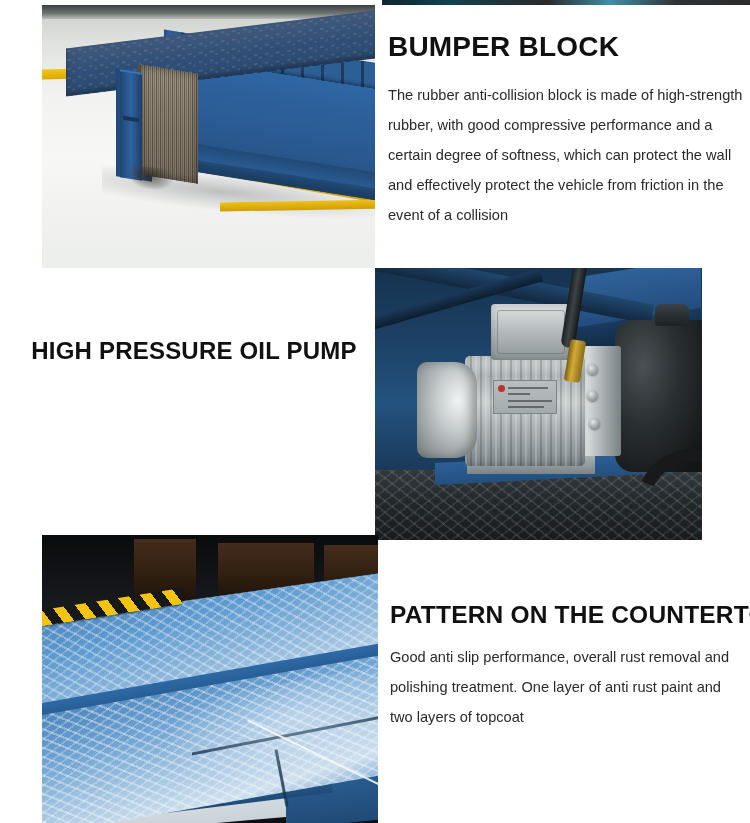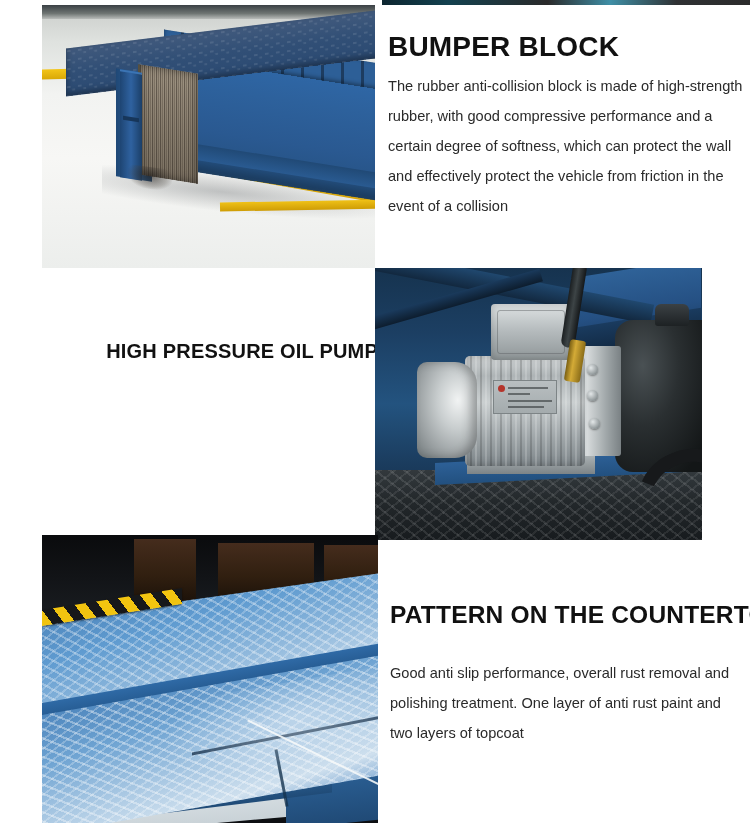--- a/index.html
+++ b/index.html
@@ -345,29 +345,29 @@
   .heading{
     font-weight:bold;color:#111111;letter-spacing:.2px;
     font-size:27px;line-height:30px;margin:0;white-space:nowrap;
   }
   .body{
     color:#2a2a2a;font-size:14.6px;line-height:30px;margin:0;
   }
 
   #text1{left:388px;top:32px;width:356px;}
   #text1 .heading{font-size:28px;}
-  #text1 .body{margin-top:9px;}
+  #text1 .body{margin-top:18px;}
 
   #text2{left:10px;top:336px;width:368px;text-align:right;}
-  #text2 .heading{font-size:20px;text-align:right;}
+  #text2 .heading{font-size:24px;text-align:center;}
   #text2 .body{margin-top:12px;text-align:right;}
 
   #text3{left:390px;top:600px;width:352px;}
   #text3 .heading{font-size:24.5px;}
-  #text3 .body{margin-top:28px;}
+  #text3 .body{margin-top:12px;}
 </style>
 </head>
 <body>
 
 <div class="page">
 
   <div class="top-strip"></div>
 
   <div class="photo" id="photo1">
     <div class="floor"></div>

